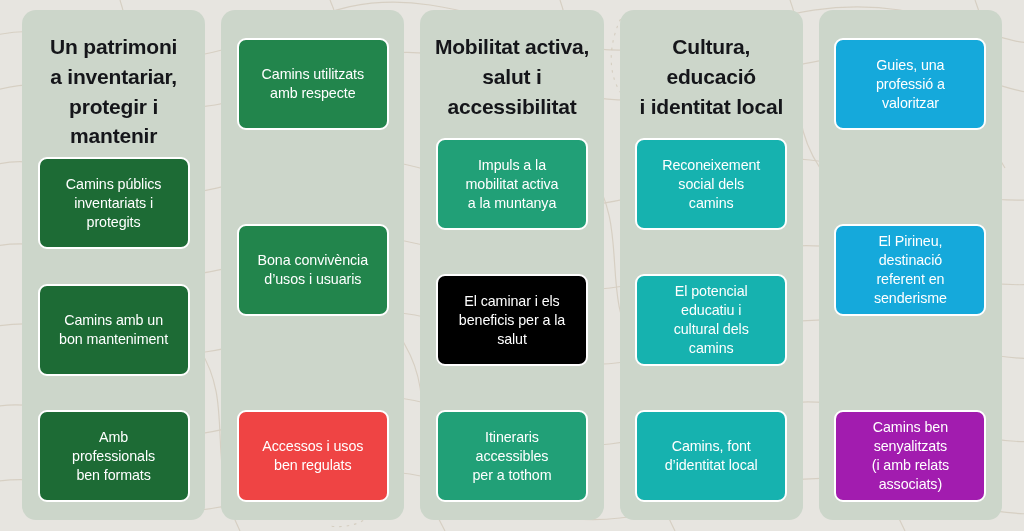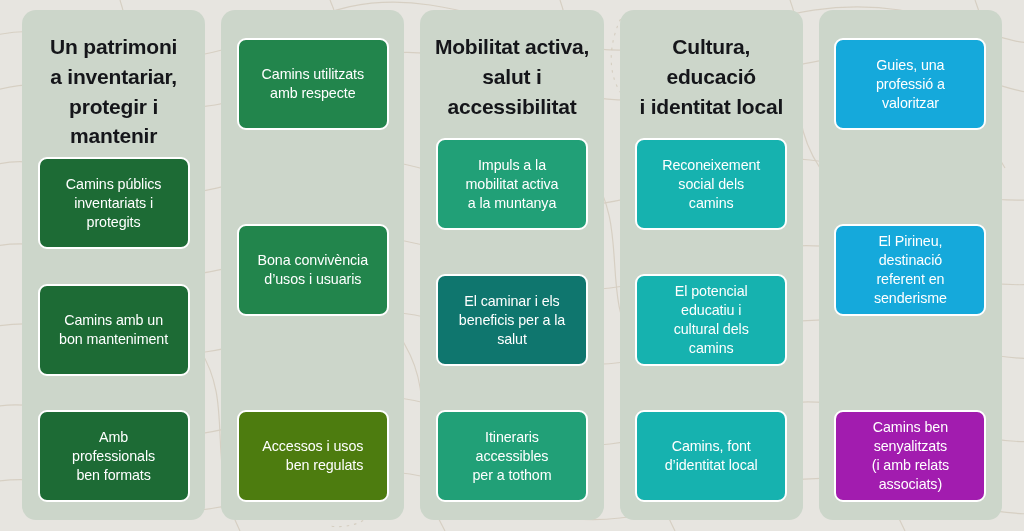--- a/index.html
+++ b/index.html
@@ -140,34 +140,34 @@
 ben formats</div>
     </div>
   </div>
 
   <div class="column" style="background-color: rgb(204, 214, 202);">
     <div class="cards">
       <div class="card" style="background-color: rgb(34, 133, 76); white-space: pre-line; color: rgb(255, 255, 255); border-color: rgb(255, 255, 255);">Camins utilitzats
 amb respecte</div>
       <div class="card" style="background-color: rgb(34, 133, 76); white-space: pre-line; color: rgb(255, 255, 255); border-color: rgb(255, 255, 255);">Bona convivència
 d’usos i usuaris</div>
-      <div class="card" style="background-color: #4d7c0f; white-space: pre-line; color: rgb(255, 255, 255); border-color: rgb(255, 255, 255); text-align: right;">Accessos i usos
+      <div class="card" style="background-color: #ef4444; white-space: pre-line; color: rgb(255, 255, 255); border-color: rgb(255, 255, 255);">Accessos i usos
 ben regulats</div>
     </div>
   </div>
 
   <div class="column" style="background-color: rgb(204, 214, 202);">
     <div class="col-title" style="white-space: pre-line; color: rgb(21, 22, 26);">Mobilitat activa,
 salut i
 accessibilitat</div>
     <div class="cards">
       <div class="card" style="background-color: rgb(33, 160, 119); white-space: pre-line; color: rgb(255, 255, 255); border-color: rgb(255, 255, 255);">Impuls a la
 mobilitat activa
 a la muntanya</div>
-      <div class="card" style="background-color: #0f766e; white-space: pre-line; color: rgb(255, 255, 255); border-color: rgb(255, 255, 255);">El caminar i els
+      <div class="card" style="background-color: #000000; white-space: pre-line; color: rgb(255, 255, 255); border-color: rgb(255, 255, 255);">El caminar i els
 beneficis per a la
 salut</div>
       <div class="card" style="background-color: rgb(33, 160, 119); white-space: pre-line; color: rgb(255, 255, 255); border-color: rgb(255, 255, 255);">Itineraris
 accessibles
 per a tothom</div>
     </div>
   </div>
 
   <div class="column" style="background-color: rgb(204, 214, 202);">
     <div class="col-title" style="white-space: pre-line; color: rgb(21, 22, 26);">Cultura,

